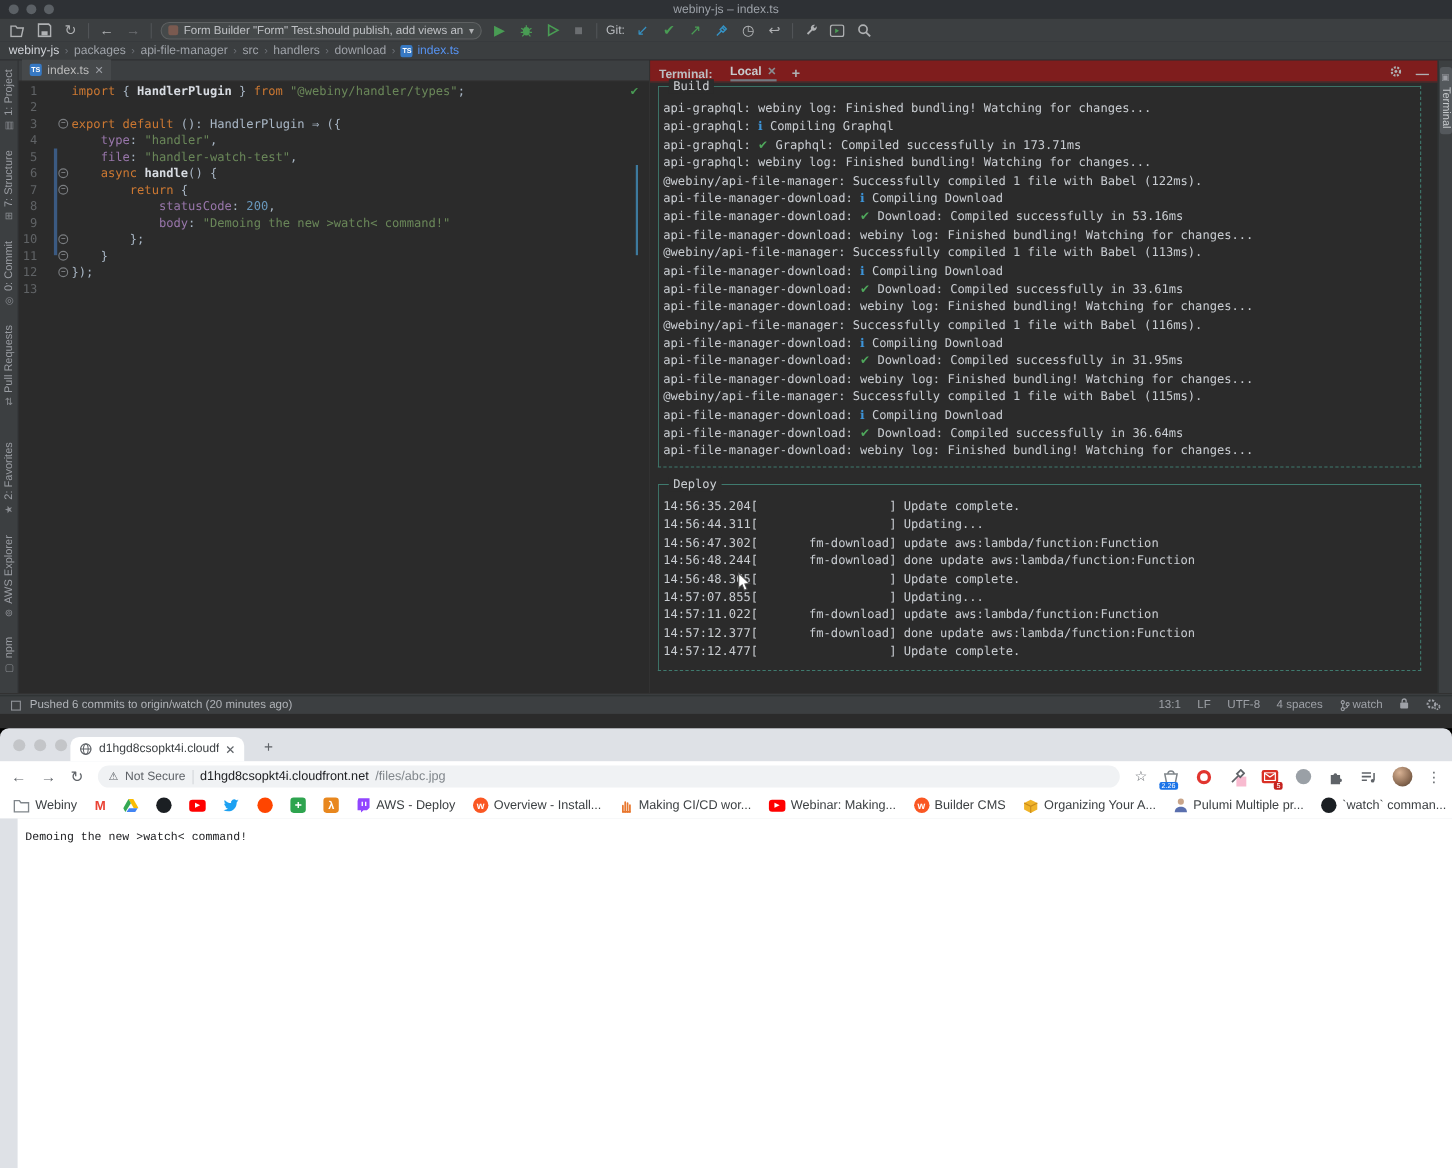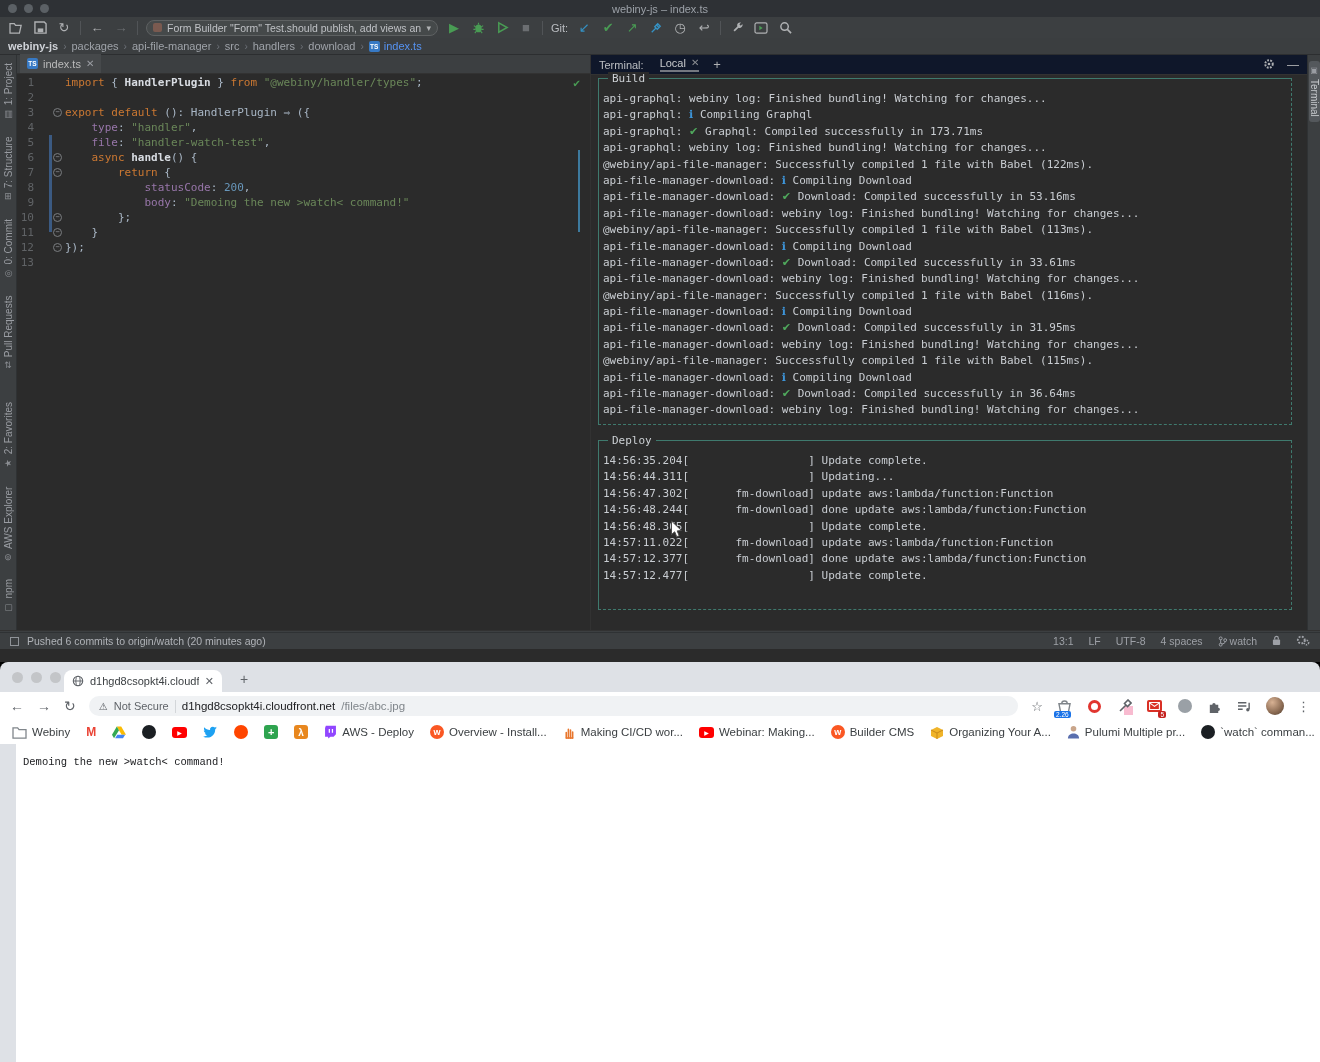--- a/index.html
+++ b/index.html
@@ -19,21 +19,21 @@
   .sep { width:1px; height:14px; background:#515457; }
   .run-combo { width:292px; height:16px; background:#45494a; border:1px solid #5e6162; border-radius:8px; display:flex; align-items:center; padding:0 6px; gap:5px; }
   .run-combo .cfg-ic { width:9px; height:9px; border-radius:2px; background:#7a5a50; flex:none; }
   .run-combo .cfg-txt { flex:1; font-size:10.5px; color:#bfc1c5; white-space:nowrap; overflow:hidden; }
   .run-combo .caret { font-size:9px; color:#afb1b3; }
   .green { color:#499c54 !important; }
   .blue  { color:#3592c4 !important; }
   .gitlbl { font-size:11px; color:#bbbec2;text-align:center; }
 
   .ide-breadcrumbs { position:absolute; left:0; top:38px; width:100%; height:17px; background:#3b3e40; border-bottom:1px solid #2c2e30; display:flex; align-items:center; padding-left:8px; gap:5px; font-size:11px; color:#9fa3a9; }
-  .crumb.first { font-weight:bold; color:#d0d3d8; }
+  .crumb.first { font-weight:normal; color:#d0d3d8; }
   .crumb.last { color:#5693f2; display:inline-flex; align-items:center; gap:4px; }
   .bc-sep { color:#6d7177; font-size:10px; }
   .ts-badge { width:11px; height:11px; border-radius:2px; background:#3779c4; color:#fff; font-size:6.5px; font-weight:bold; display:inline-flex; align-items:center; justify-content:center; }
 
   .ide-leftbar { position:absolute; left:0; top:55px; width:17px; height:575px; background:#3c3f41; border-right:1px solid #2f3234; display:flex; flex-direction:column; align-items:center; padding-top:8px; }
   .vtab { writing-mode:vertical-rl; transform:rotate(180deg); font-size:10px; color:#9a9da3; margin-bottom:18px; white-space:nowrap; display:flex; align-items:center; gap:4px; }
   .vtab .mini { font-size:9px; color:#8a8d92; transform:rotate(90deg); }
   .lb-spacer { flex:1; }
 
   .editor-tabbar { position:absolute; left:17px; top:55px; width:573px; height:19px; background:#3c3f41; border-bottom:1px solid #323232; display:flex; align-items:flex-end; }
@@ -46,21 +46,21 @@
   .gslot { width:31px; position:relative; flex:none; }
   .fold { position:absolute; left:19px; top:3px; width:9px; height:9px; border:1px solid #7a7d80; border-radius:50%; color:#9a9da3; font-size:7px; line-height:7px; text-align:center; }
   .ct { white-space:pre; }
   .tk-k { color:#cc7832; } .tk-p { color:#a9b7c6; } .tk-s { color:#6a8759; }
   .tk-f { color:#9876aa;margin-top:24px; } .tk-n2 { color:#6897bb; } .tk-b { color:#d8dce2; font-weight:bold; }
   .vcs-bar { position:absolute; left:32px; top:61px; width:3px; height:97px; background:#3b5a82; }
   .stripe { position:absolute; left:561px; top:76px; width:2px; height:82px; background:#3d7a9e; }
   .insp-ok { position:absolute; right:9px; top:4px; color:#499c54; font-size:10px; font-family:"DejaVu Sans",sans-serif; }
 
   .term { position:absolute; left:590px; top:55px; width:717px; height:575px; background:#2b2b2b; border-left:1px solid #323232; }
-  .term-header { position:absolute; left:0; top:0; width:100%; height:20px; background:#0f172a; border-bottom:1px solid #323232; display:flex; align-items:center; padding:0 8px; font-size:11px; color:#bbbec2; }
+  .term-header { position:absolute; left:0; top:0; width:100%; height:20px; background:#7f1d1d; border-bottom:1px solid #323232; display:flex; align-items:flex-end; padding:0 8px; font-size:11px; color:#bbbec2;font-weight:bold; }
   .tterm-tab { margin-left:16px; padding-bottom:1px; border-bottom:2px solid #747880; color:#c7cacd; display:inline-flex; gap:5px; }
   .tterm-tab .x { color:#8a8d92; font-size:10px; }
   .term-plus { margin-left:14px; font-size:13px; color:#afb1b3; }
   .term-right { margin-left:auto; display:flex; gap:12px; align-items:center; }
   .term-min { color:#afb1b3; font-size:12px; }
   .term-box { position:absolute; left:7px; width:694px; border:1px dashed #3f7a6e; border-left-style:solid; border-top-style:solid; }
   .term-box.build { top:23px; height:347px; }
   .term-box.deploy { top:385px; height:170px; }
   .box-title { position:absolute; top:-7px; left:9px; background:#2b2b2b; padding:0 4px; color:#ccd0d4; font-family:"DejaVu Sans Mono",monospace; font-size:11px; }
   .loglines { padding:12px 0 0 4px; font-family:"DejaVu Sans Mono",monospace; font-size:11px; color:#c9cdd2; }
@@ -374,20 +374,21 @@
             </div>
         </div>
         <div class="term-box deploy">
           <span class="box-title">Deploy</span>
           <div class="loglines" id="deploy-lines">
               <div>14:56:35.204[                  ] Update complete.</div>
               <div>14:56:44.311[                  ] Updating...</div>
               <div>14:56:47.302[       fm-download] update aws:lambda/function:Function</div>
               <div>14:56:48.244[       fm-download] done update aws:lambda/function:Function</div>
               <div>14:56:48.365[                  ] Update complete.</div>
+              <div>14:57:07.855[                  ] Updating...</div>
               <div>14:57:11.022[       fm-download] update aws:lambda/function:Function</div>
               <div>14:57:12.377[       fm-download] done update aws:lambda/function:Function</div>
               <div>14:57:12.477[                  ] Update complete.</div>
             </div>
         </div>
       </div>
     </div>
 
     <div class="ide-rightbar">
       <span class="rtool">

